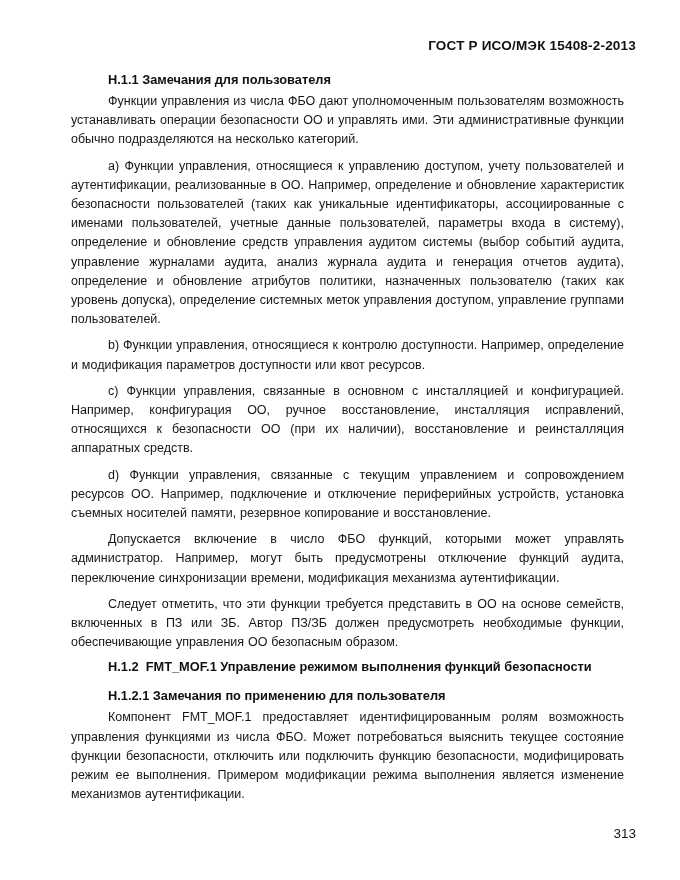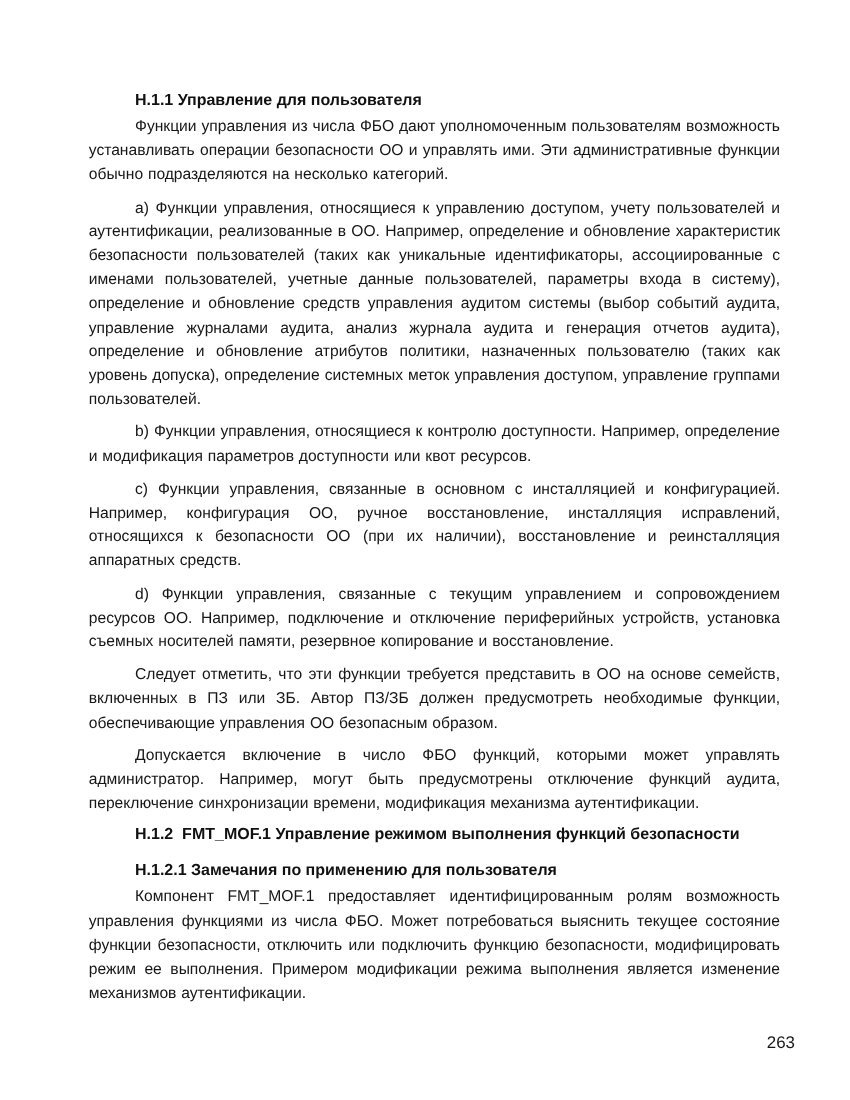--- a/index.html
+++ b/index.html
@@ -72,43 +72,44 @@
     text-align: right;
     font-size: 13.5px;
     color: #161616;
   }
 </style>
 </head>
 <body>
 
 <div class="page">
 
+  <div class="doc-header">ГОСТ Р ИСО/МЭК 15408-2-2013</div>
 
   <div class="content">
 
 
-    <div class="h2">Н.1.1 Управление для пользователя</div>
+    <div class="h2">Н.1.1 Замечания для пользователя</div>
 
     <p class="para">Функции управления из числа ФБО дают уполномоченным пользователям возможность устанавливать операции безопасности ОО и управлять ими. Эти административные функции обычно подразделяются на несколько категорий.</p>
 
     <p class="para">a) Функции управления, относящиеся к управлению доступом, учету пользователей и аутентификации, реализованные в ОО. Например, определение и обновление характеристик безопасности пользователей (таких как уникальные идентификаторы, ассоциированные с именами пользователей, учетные данные пользователей, параметры входа в систему), определение и обновление средств управления аудитом системы (выбор событий аудита, управление журналами аудита, анализ журнала аудита и генерация отчетов аудита), определение и обновление атрибутов политики, назначенных пользователю (таких как уровень допуска), определение системных меток управления доступом, управление группами пользователей.</p>
 
     <p class="para">b) Функции управления, относящиеся к контролю доступности. Например, определение и модификация параметров доступности или квот ресурсов.</p>
 
     <p class="para">c) Функции управления, связанные в основном с инсталляцией и конфигурацией. Например, конфигурация ОО, ручное восстановление, инсталляция исправлений, относящихся к безопасности ОО (при их наличии), восстановление и реинсталляция аппаратных средств.</p>
 
     <p class="para">d) Функции управления, связанные с текущим управлением и сопровождением ресурсов ОО. Например, подключение и отключение периферийных устройств, установка съемных носителей памяти, резервное копирование и восстановление.</p>
 
+    <p class="para">Допускается включение в число ФБО функций, которыми может управлять администратор. Например, могут быть предусмотрены отключение функций аудита, переключение синхронизации времени, модификация механизма аутентификации.</p>
+
     <p class="para">Следует отметить, что эти функции требуется представить в ОО на основе семейств, включенных в ПЗ или ЗБ. Автор ПЗ/ЗБ должен предусмотреть необходимые функции, обеспечивающие управления ОО безопасным образом.</p>
-
-    <p class="para">Допускается включение в число ФБО функций, которыми может управлять администратор. Например, могут быть предусмотрены отключение функций аудита, переключение синхронизации времени, модификация механизма аутентификации.</p>
 
     <div class="h1">Н.1.2&nbsp; FMT_MOF.1 Управление режимом выполнения функций безопасности</div>
 
     <div class="h2">Н.1.2.1 Замечания по применению для пользователя</div>
 
     <p class="para">Компонент FMT_MOF.1 предоставляет идентифицированным ролям возможность управления функциями из числа ФБО. Может потребоваться выяснить текущее состояние функции безопасности, отключить или подключить функцию безопасности, модифицировать режим ее выполнения. Примером модификации режима выполнения является изменение механизмов аутентификации.</p>
 
   </div>
 
-  <div class="page-number">263</div>
+  <div class="page-number">313</div>
 
 </div>
 
 </body></html>

